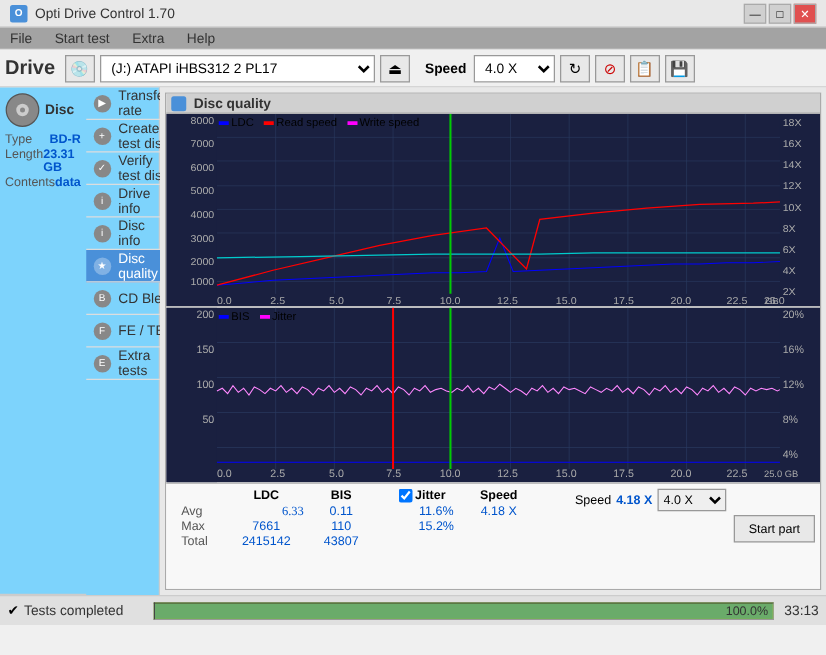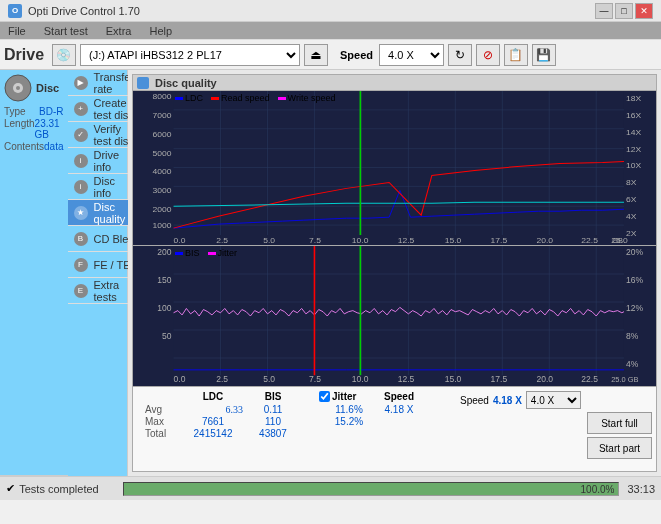--- a/index.html
+++ b/index.html
@@ -155,21 +155,21 @@
       font-weight: bold;
       color: #333;
     }
     .disc-info-row {
       display: flex;
       justify-content: space-between;
       margin-bottom: 1px;
       font-size: 10px;
     }
     .disc-info-label { color: #555; }
-    .disc-info-value { color: #0055cc; font-weight: normal; }
+    .disc-info-value { color: #0055cc; font-weight: bold; }
     .label-row {
       display: flex;
       align-items: center;
       gap: 2px;
       margin-top: 2px;
     }
     .label-input {
       flex: 1;
       height: 16px;
       border: 1px solid #999;
@@ -703,23 +703,20 @@
 
           <div class="stats-right">
             <div class="speed-row">
               <span>Speed</span>
               <span class="speed-val">4.18 X</span>
               <select style="height:18px; font-size:10px; border:1px solid #999; width:55px;">
                 <option>4.0 X</option>
               </select>
             </div>
             <div style="display:flex; justify-content:flex-end;">
-              <button class="start-btn">Start full</button>
-            </div>
-            <div style="display:flex; justify-content:flex-end;">
               <button class="start-btn">Start part</button>
             </div>
 
           </div>
         </div>
       </div>
     </div>
   </div>
 </div>
 

